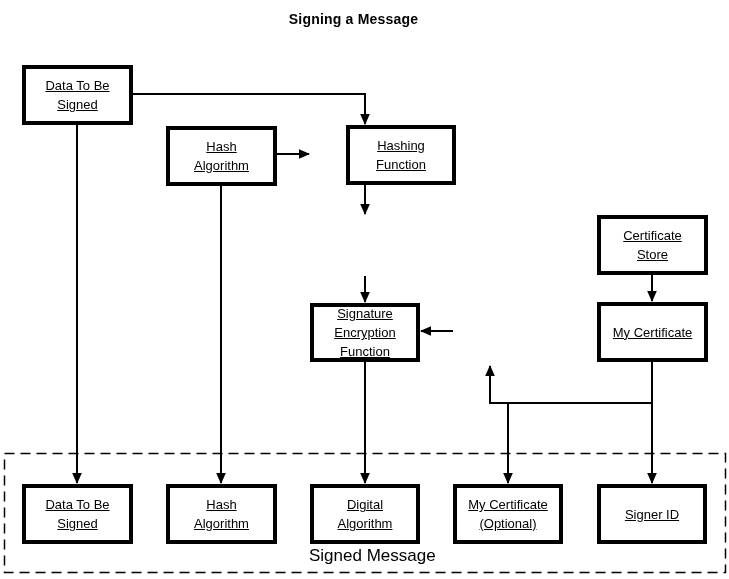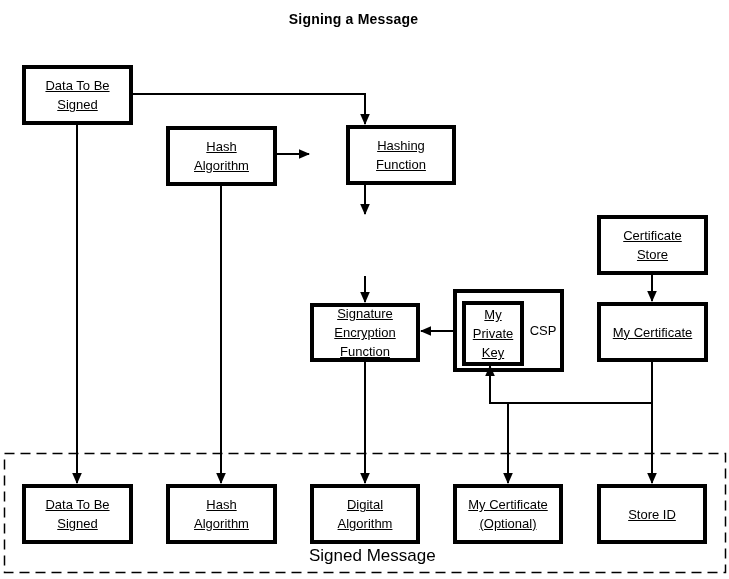--- a/index.html
+++ b/index.html
@@ -51,40 +51,34 @@
   <div class="node n-data-top">Data To Be
 Signed</div>
   <div class="node n-hash-alg-top">Hash
 Algorithm</div>
   <div class="node n-hashing-fn">Hashing
 Function</div>
   <div class="node n-sig-enc">Signature
 Encryption
 Function</div>
 
-  <div class="node n-csp">
-    <div class="node n-priv-key">My
-Private
-Key</div>
-    <div class="csp-label">CSP</div>
-  </div>
 
   <div class="node n-cert-store">Certificate
 Store</div>
   <div class="node n-my-cert">My Certificate</div>
 
   <div class="node n-data-bot">Data To Be
 Signed</div>
   <div class="node n-hash-alg-bot">Hash
 Algorithm</div>
   <div class="node n-digital-sig">Digital
 Algorithm</div>
   <div class="node n-my-cert-opt">My Certificate
 (Optional)</div>
-  <div class="node n-signer-id">Store ID</div>
+  <div class="node n-signer-id">Signer ID</div>
 
   <div class="plain-label signed-msg-label">Signed Message</div>
 
   <svg id="wires" viewBox="0 0 729 579" xmlns="http://www.w3.org/2000/svg">
     <defs>
       <marker id="ah" markerUnits="userSpaceOnUse" markerWidth="12" markerHeight="11" refX="10" refY="4.8" orient="auto">
         <path d="M0,0 L11,4.8 L0,9.6 Z" fill="#000000"></path>
       </marker>
     </defs>
 

